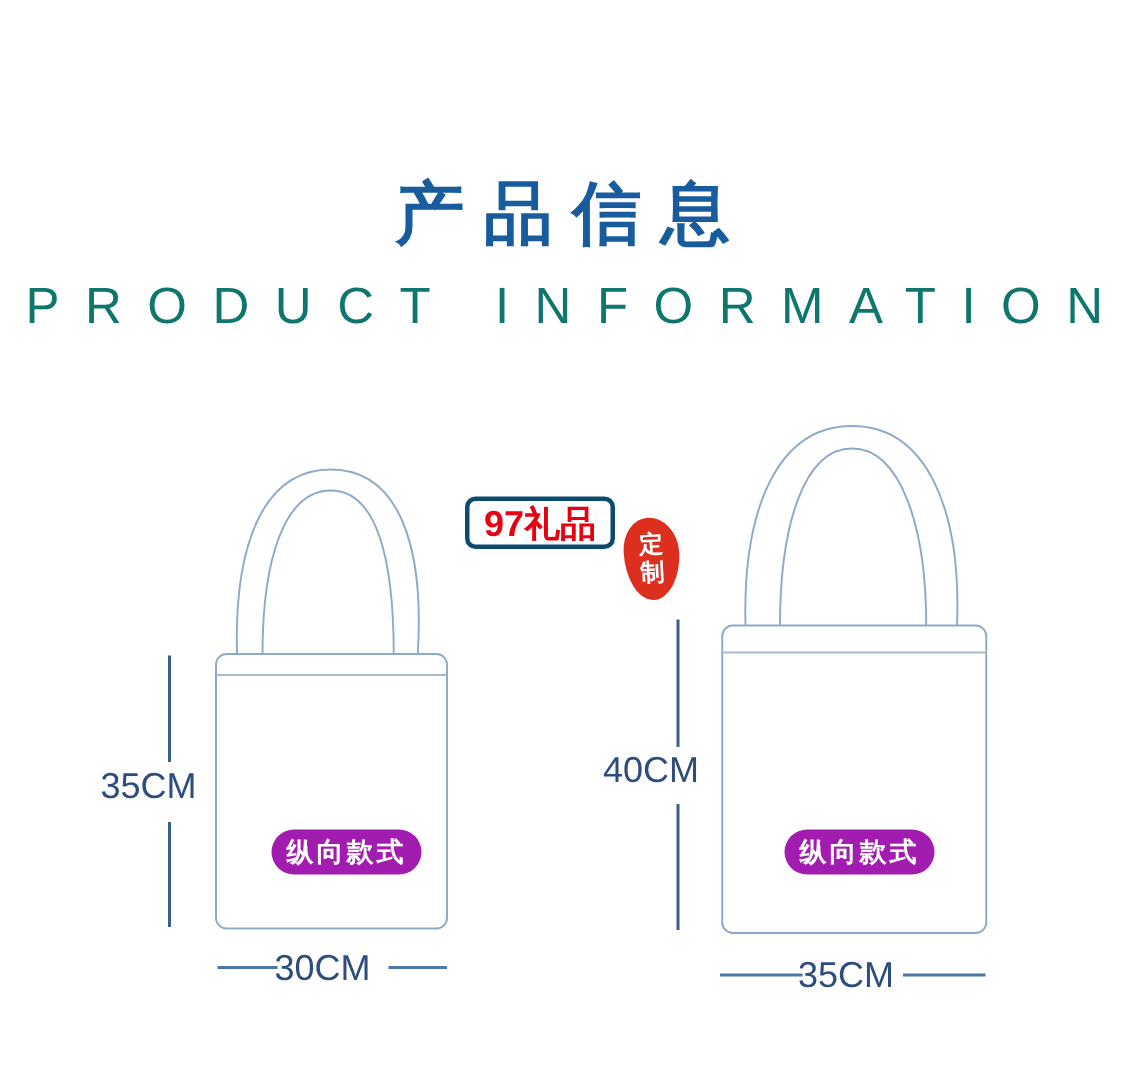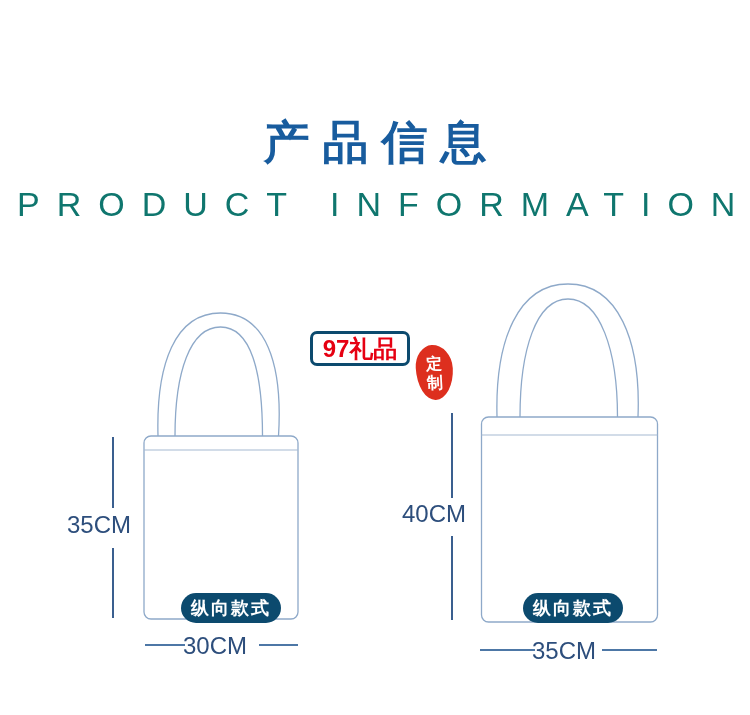--- a/index.html
+++ b/index.html
@@ -34,24 +34,23 @@
     display:flex;flex-direction:column;align-items:center;justify-content:center;
   }
   .wm-stamp span{color:#fff;font-size:16px;font-weight:bold;line-height:19px;}
   
   .bag-svg{position:absolute;}
   .size-label{
     position:absolute;text-align:center;font-size:23px;color:#4a80ae;line-height:26px;
   }
   .style-badge{
     position:absolute;width:100px;height:30px;border-radius:15px;
-    background:#0c4a6e;color:#ffffff;font-size:18px;font-weight:bold;
+    background:#a21caf;color:#ffffff;font-size:18px;font-weight:bold;
     letter-spacing:2px;display:flex;align-items:center;justify-content:center;
     white-space:nowrap;
-    margin-top:40px;
   }
   
   .vline{position:absolute;width:2px;background:#3a5f8f;}
   .hdash{position:absolute;height:2px;background:#4d77a6;}
   .dim-label{
     position:absolute;width:78px;text-align:left;
     font-size:24px;color:#2d4e7c;line-height:27px;white-space:nowrap;
   }
 </style>
 </head>

